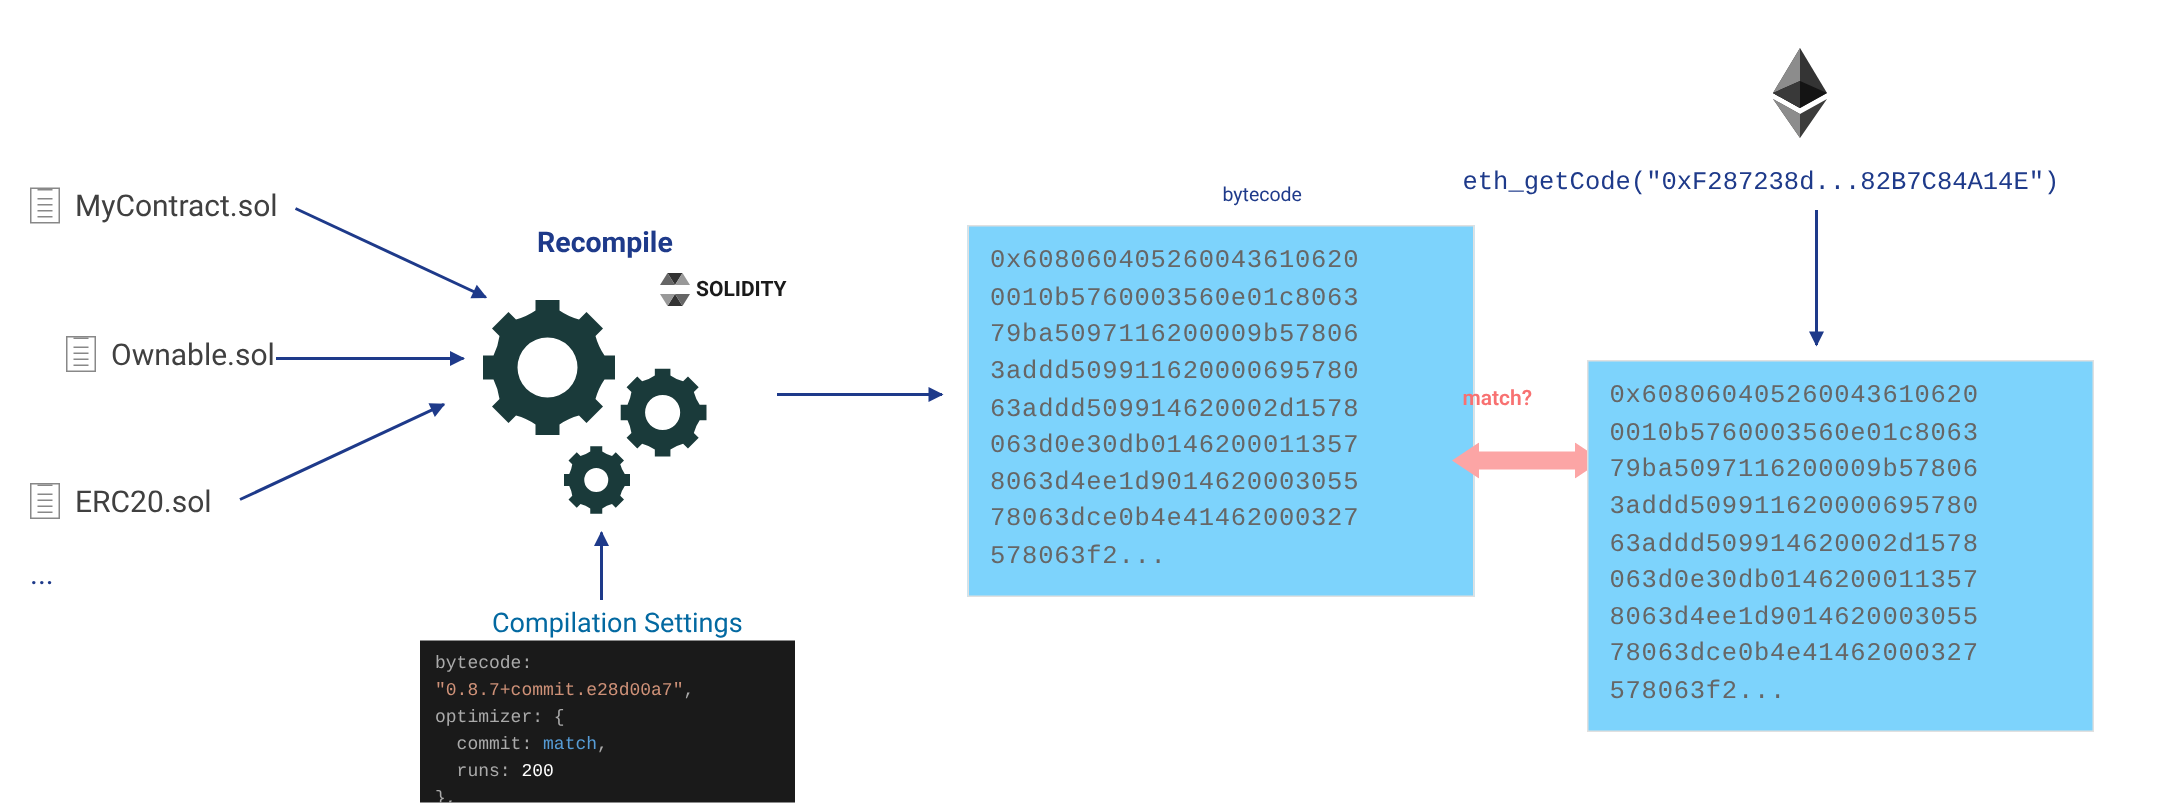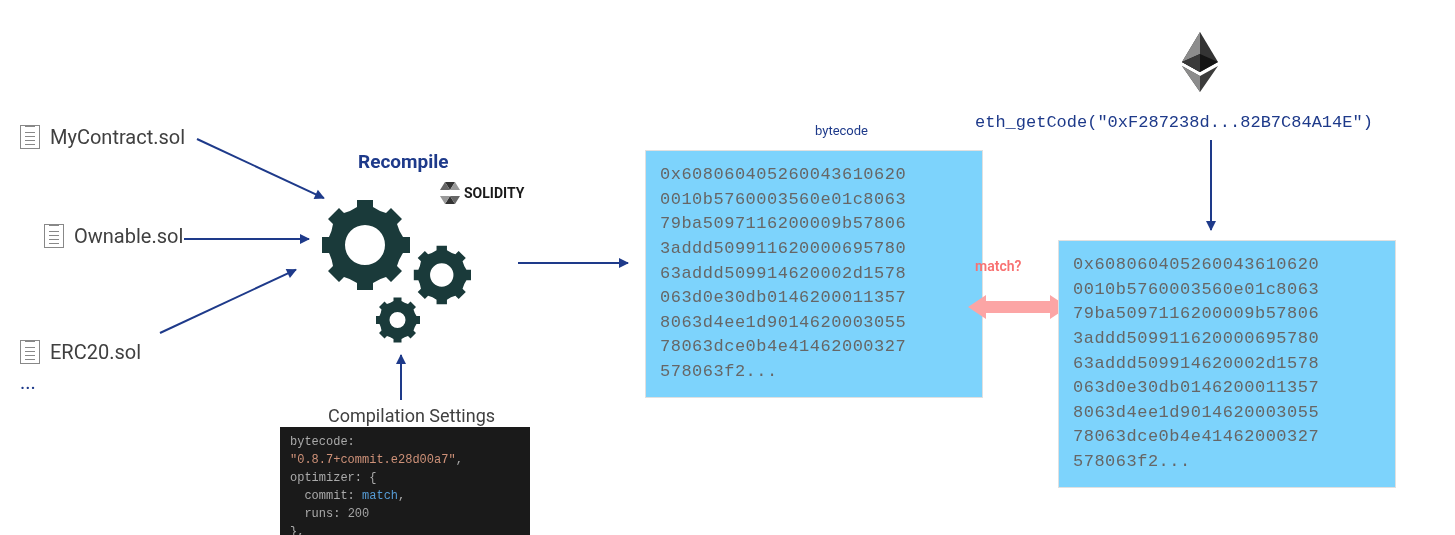--- a/index.html
+++ b/index.html
@@ -91,38 +91,38 @@
     }
     .solidity-text {
       font-weight: 700;
       font-size: 14px;
       color: #1a1a1a;
     }
     .comp-settings-label {
       position: absolute;
       left: 328px;
       top: 405px;
-      color: #404040;
+      color: #0369a1;
       font-size: 18px;
     }
     .settings-box {
       position: absolute;
       left: 280px;
       top: 427px;
       width: 250px;
       background: #1a1a1a;
       color: #aaa;
       font-family: 'Courier New', monospace;
       font-size: 12px;
       padding: 6px 10px;
       line-height: 1.5;
     }
     .settings-box .str { color: #ce9178; }
     .settings-box .bool { color: #569cd6; }
-    .settings-box .num { color: #a3a3a3; }
+    .settings-box .num { color: #ffffff; }
     .bytecode-label {
       position: absolute;
       left: 815px;
       top: 123px;
       color: #1e3a8a;
       font-size: 13px;
     }
     .bytecode-box {
       position: absolute;
       background: #7dd3fc;
@@ -199,21 +199,21 @@
 <body>
 
 <div class="file-item" style="left:20px; top:125px;">
   <div class="file-icon"></div>
   <span>MyContract.sol</span>
 </div>
 <div class="file-item" style="left:20px; top:224px;margin-left:24px;">
   <div class="file-icon"></div>
   <span>Ownable.sol</span>
 </div>
-<div class="file-item" style="left:20px; top:340px;">
+<div class="file-item" style="left:20px; top:322px;">
   <div class="file-icon"></div>
   <span>ERC20.sol</span>
 </div>
 <div class="ellipsis">...</div>
 
 <div class="arrow" style="left:197px; top:138px; width:140px; transform:rotate(25deg);"></div>
 <div class="arrow" style="left:184px; top:238px; width:125px;"></div>
 <div class="arrow" style="left:160px; top:332px; width:150px; transform:rotate(-25deg);"></div>
 
 <div class="recompile-label">Recompile</div>

